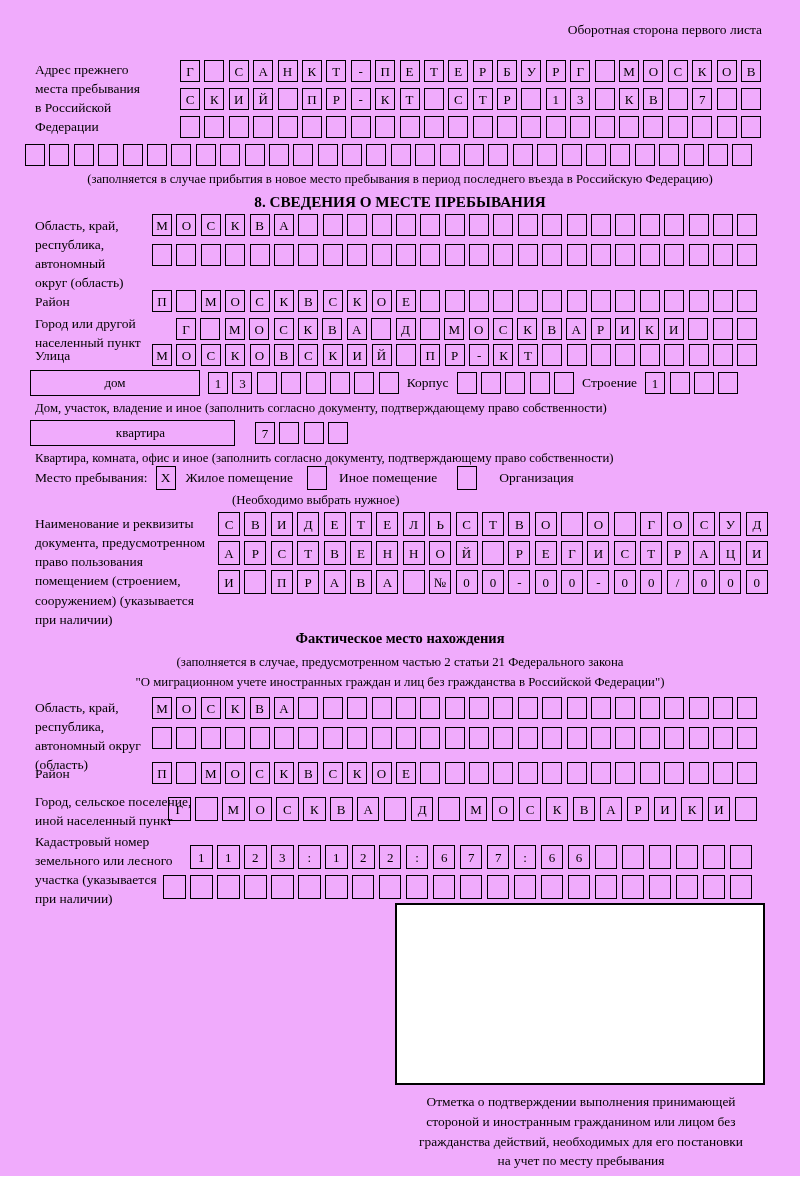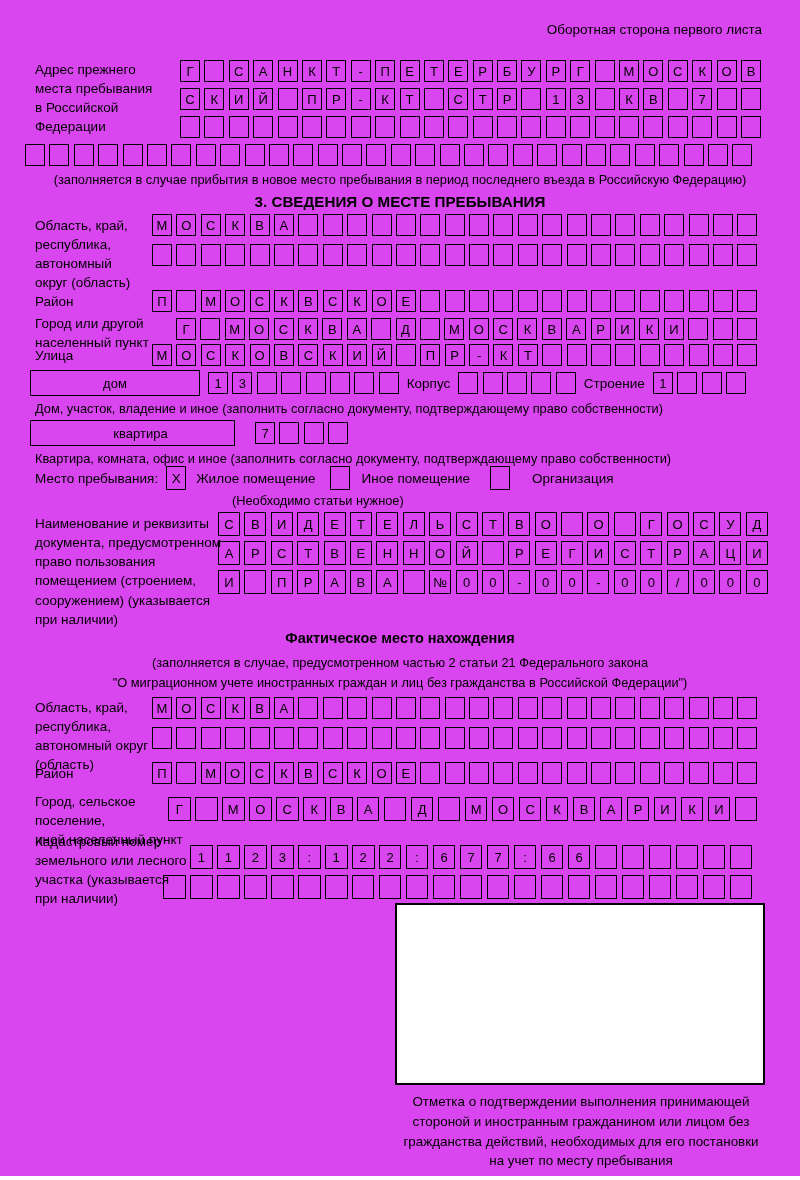--- a/index.html
+++ b/index.html
@@ -1,18 +1,18 @@
 <!DOCTYPE html>
 <html><head>
 <meta charset="utf-8">
 <style>
   html,body{margin:0;padding:0;background:#fff;}
   .page{
-    position:relative;width:800px;height:1176px;background:#d946ef;
-    font-family:Liberation Sans, sans-serif;color:#000;overflow:hidden;
+    position:relative;width:800px;height:1176px;background:#f0abfc;
+    font-family:Liberation Serif, serif;color:#000;overflow:hidden;
   }
   .abs{position:absolute;}
   .lbl{font-size:13.5px;line-height:1.42;white-space:pre-line;}
   .note{font-size:12.8px;}
   .center{width:100%;text-align:center;}
   .title{font-size:15.2px;font-weight:bold;}
   .subtitle{font-size:14.5px;font-weight:bold;}
   .cellrow{display:flex;gap:4.4px;}
   .cell{
     box-sizing:border-box;flex:none;width:20px;height:22px;border:1.6px solid #000;
@@ -155,21 +155,21 @@
       <div class="cell"></div>
       <div class="cell"></div>
       <div class="cell"></div>
       <div class="cell"></div>
       <div class="cell"></div>
       <div class="cell"></div>
       <div class="cell"></div>
     </div>
   <div class="abs center note" style="top:172px;left:0;">(заполняется в случае прибытия в новое место пребывания в период последнего въезда в Российскую Федерацию)</div>
 
-  <div class="abs center title" style="top:193px;left:0;">3. СВЕДЕНИЯ О МЕСТЕ ПРЕБЫВАНИЯ</div>
+  <div class="abs center title" style="top:193px;left:0;">8. СВЕДЕНИЯ О МЕСТЕ ПРЕБЫВАНИЯ</div>
 
   <div class="abs lbl" style="left:35px;top:216px;width:118px;">Область, край,
 республика,
 автономный
 округ (область)</div>
   <div class="abs col gap8" style="left:152px;top:214px;">
     <div class="cellrow">
         <div class="cell">М</div>
         <div class="cell">О</div>
         <div class="cell">С</div>
@@ -355,21 +355,21 @@
     <span>Место пребывания:</span>
     <span class="checkbox" style="margin:0 10px 0 8px;">X</span>
     <span>Жилое помещение</span>
     <span class="checkbox" style="margin:0 12px 0 14px;"></span>
     <span>Иное помещение</span>
     <span class="checkbox" style="margin:0 22px 0 20px;"></span>
     <span>Организация</span>
   </div>
 
   <div class="abs note" style="left:35px;top:451px;">Квартира, комната, офис и иное (заполнить согласно документу, подтверждающему право собственности)</div>
-  <div class="abs note" style="left:232px;top:493px;">(Необходимо статьи нужное)</div>
+  <div class="abs note" style="left:232px;top:493px;">(Необходимо выбрать нужное)</div>
 
   <div class="abs lbl" style="left:35px;top:514px;width:190px;">Наименование и реквизиты
 документа, предусмотренном
 право пользования
 помещением (строением,
 сооружением) (указывается
 при наличии)</div>
   <div class="abs col" style="left:218px;top:512px;gap:5px;">
     <div class="cellrow lg">
         <div class="cell">С</div>

